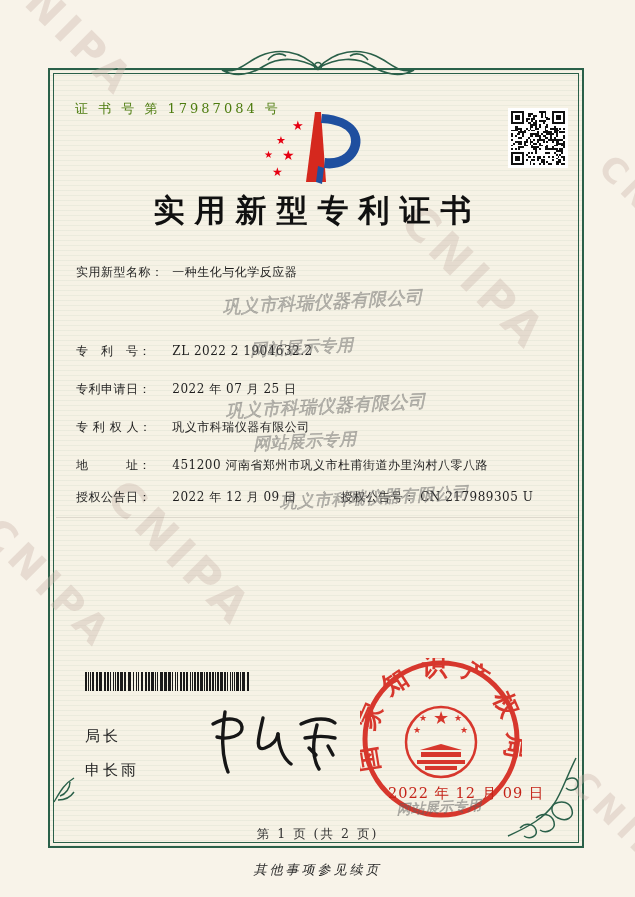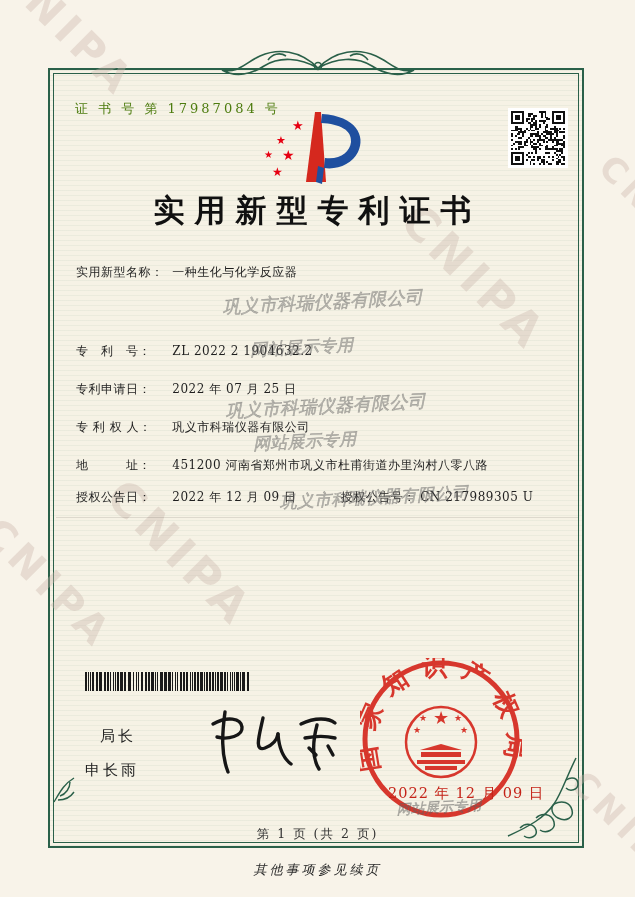--- a/index.html
+++ b/index.html
@@ -49,21 +49,21 @@
   .r0{top:264px}.r1{top:308px}.r2{top:343px}.r3{top:381px}.r4{top:419px}.r5{top:457px}.r6{top:489px}
   .grant2{margin-left:40px;}
   .sep-line{position:absolute;left:56px;top:517px;width:522px;height:1px;background:rgba(0,0,0,0.10);z-index:2;}
   
   .paras{position:absolute;left:78px;top:526px;width:482px;z-index:3;
     font-size:13.8px;line-height:1.92;text-align:justify;font-style:italic;color:#1e1e1e;letter-spacing:0.6px;}
   .paras p{margin:0;text-indent:2em;}
   
   .barcode{position:absolute;left:85px;top:672px;width:166px;height:19px;z-index:3;}
   .signer{position:absolute;left:85px;z-index:3;font-size:15px;letter-spacing:3px;color:#222;}
-  .signer-title{top:727px;margin-left:15px;}
+  .signer-title{top:727px;}
   .signer-name{top:761px;}
   .signature{position:absolute;left:195px;top:696px;z-index:3;}
   .seal{position:absolute;left:360px;top:658px;z-index:3;opacity:0.92;}
   .seal-date{position:absolute;left:388px;top:784px;z-index:5;font-size:14.5px;color:#c42318;letter-spacing:1px;white-space:nowrap;}
   .page-ind{position:absolute;left:0;right:0;top:826px;text-align:center;font-size:12.5px;letter-spacing:2px;color:#333;z-index:3;}
   .foot-note{position:absolute;left:0;right:0;top:861px;text-align:center;font-size:13px;letter-spacing:3px;color:#2b2b2b;z-index:3;font-style:italic;}
   
   .orn{position:absolute;z-index:2;pointer-events:none;}
   .orn-top{left:50%;top:44px;transform:translateX(-50%);}
   .orn-br{left:496px;top:752px;}

